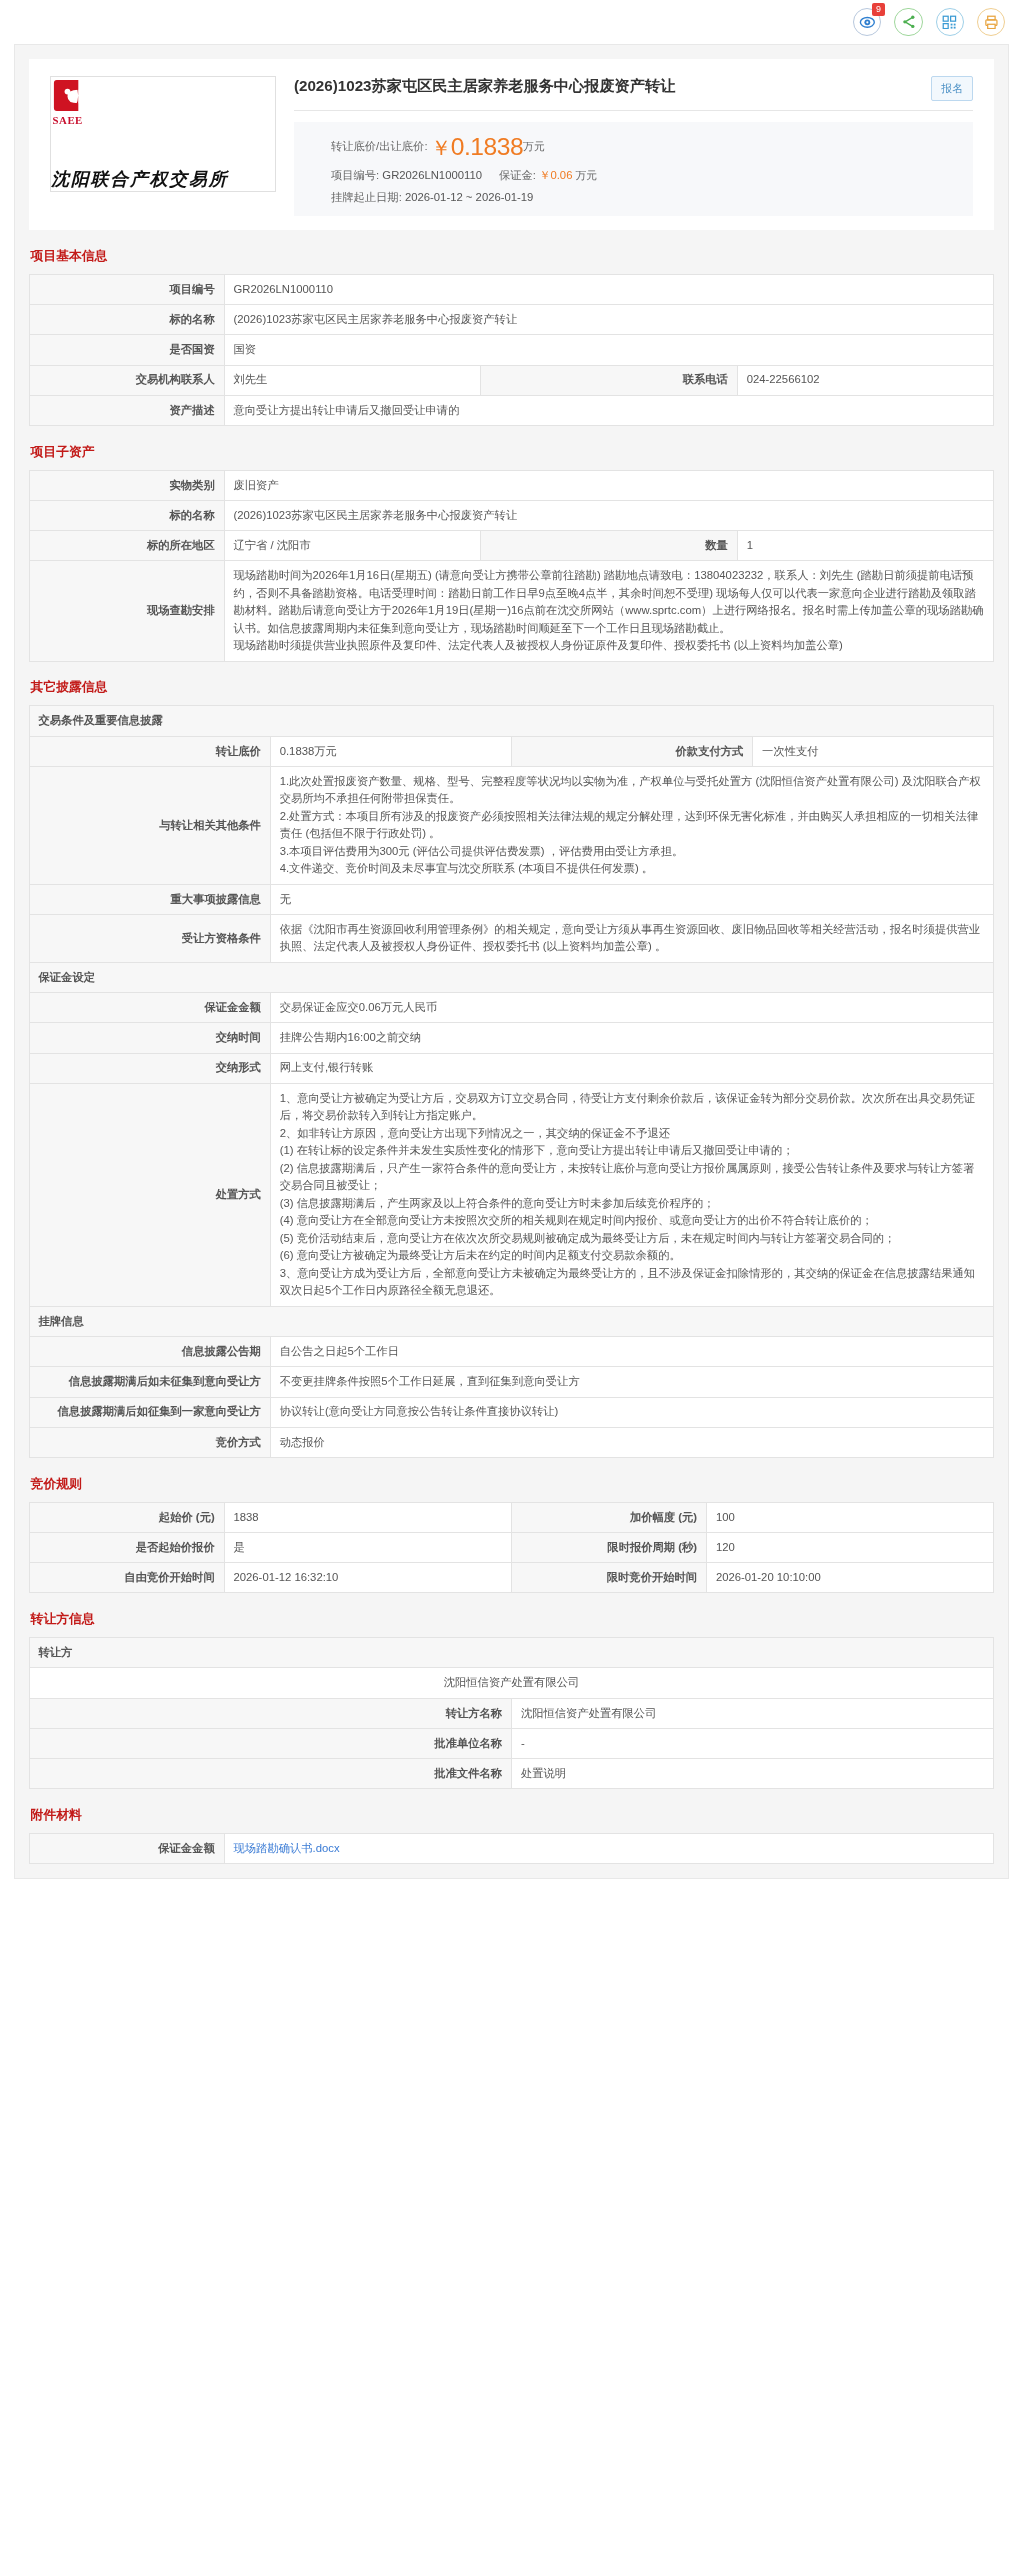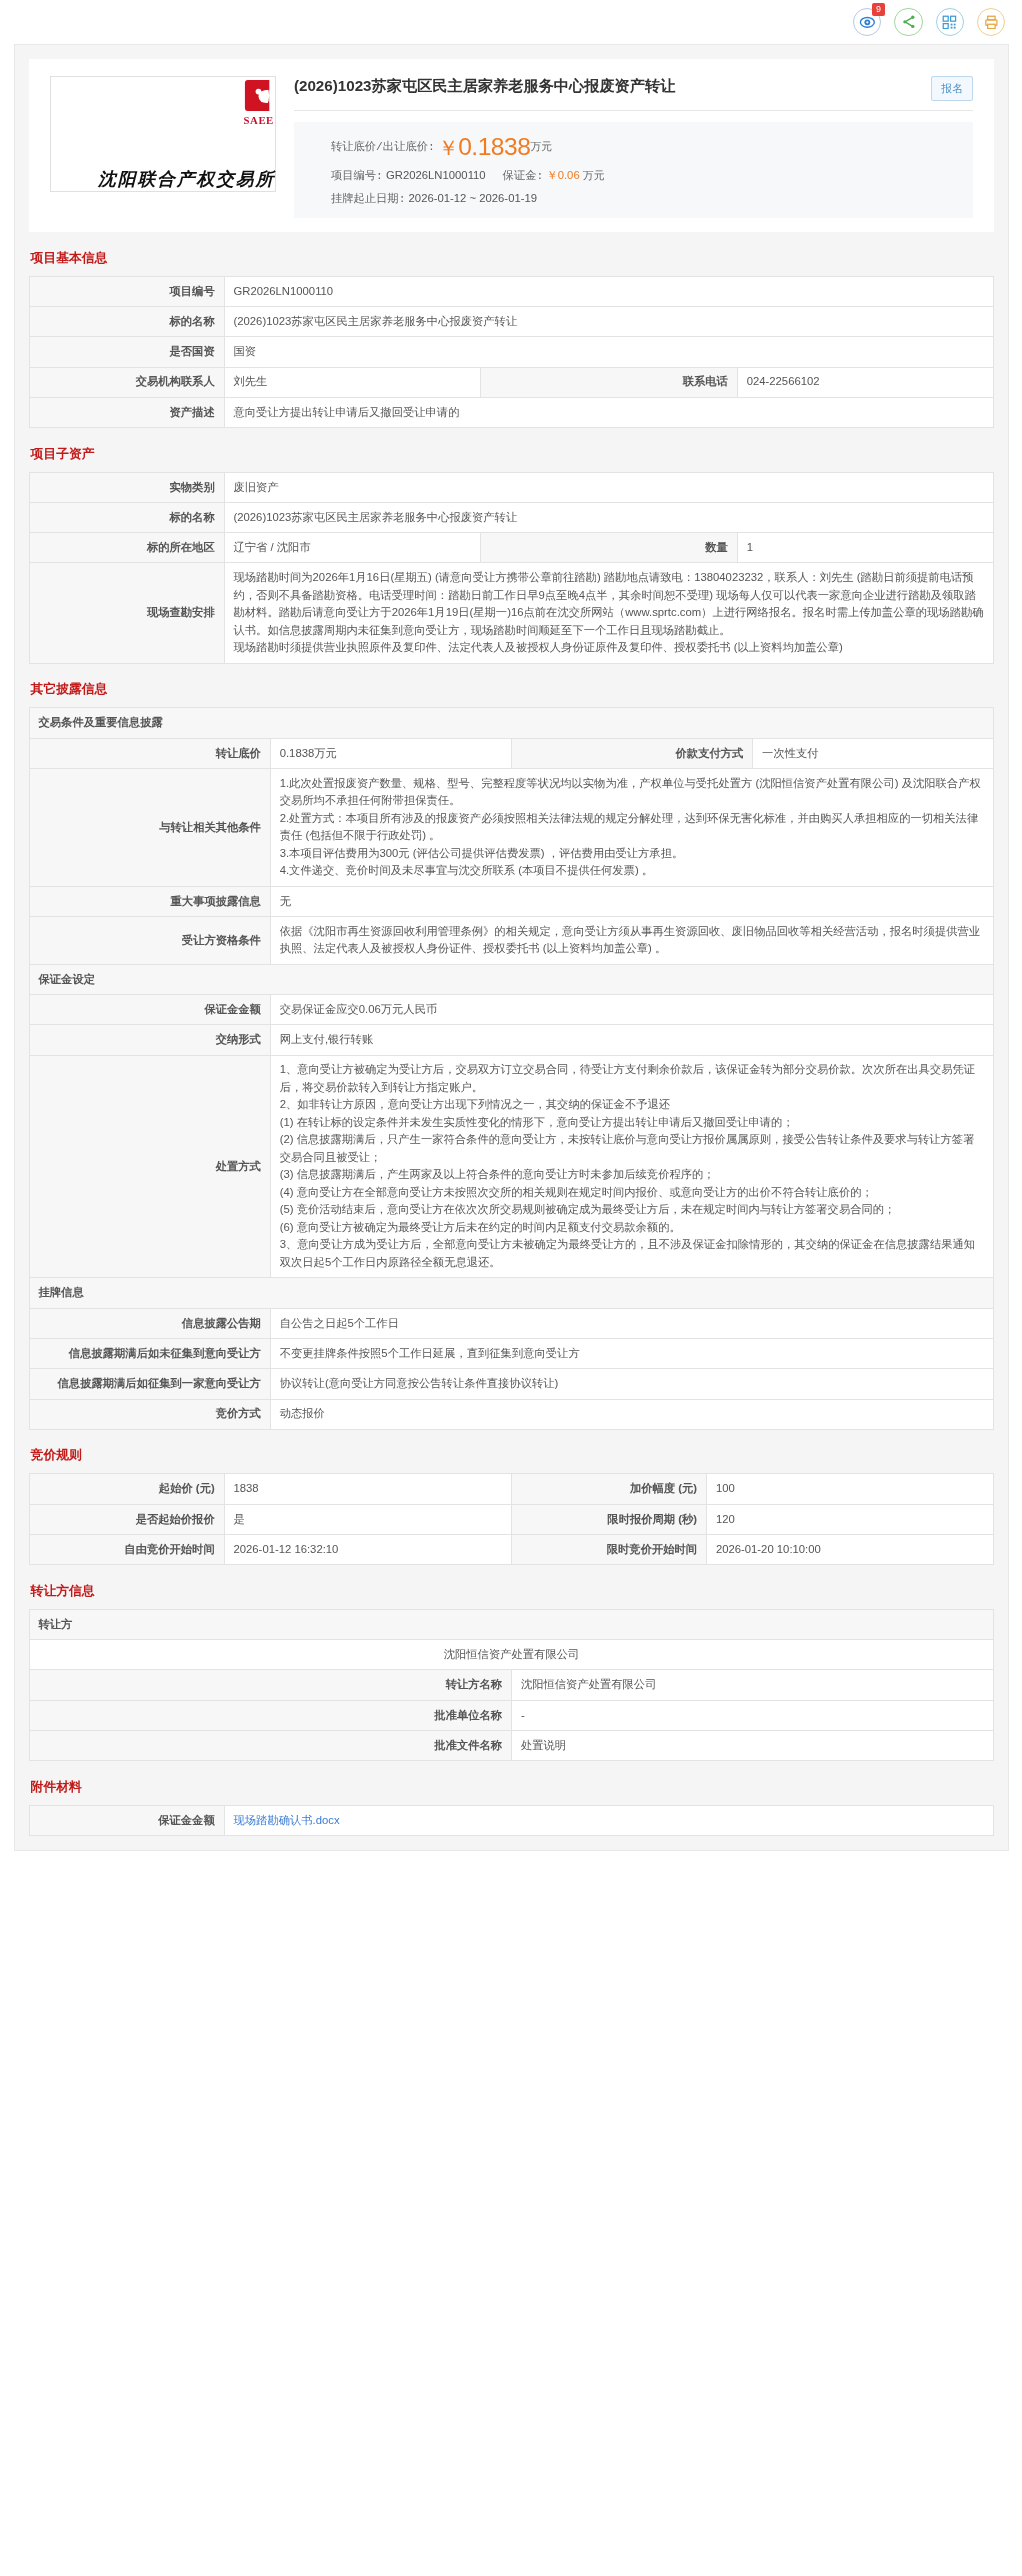--- a/index.html
+++ b/index.html
@@ -54,21 +54,21 @@
   .headcard {
     background:#fff;
     padding:17.7px 21.6px 13.8px 21.6px;
     display:flex;
     gap:17.7px;
   }
   .logobox {
     width:226px; height:116px;
     border:1px solid #e0e0e0;
     display:flex; flex-direction:column;
-    align-items:flex-end; justify-content:center;
+    align-items:flex-start; justify-content:center;
     flex:none;
     background:#fff;
     gap:28px;
   }
   .logomark { margin-bottom:3.9px; text-align:center; }
   .logomark svg { display:block; margin:0 auto; }
   .logo-saee {
     font-family:"Liberation Serif","DejaVu Serif",serif;
     font-weight:bold; font-size:10.8px; color:#c8102e;
     letter-spacing:0.5px; margin-top:1px;
@@ -99,21 +99,21 @@
     line-height:1.2;
     cursor:pointer;
   }
   .infobox {
     background:#f7f8fa;
     margin-top:10.8px;
     padding:12.8px 0 12.8px 37px;
   }
   .irow { font-size:11.3px; color:#555; margin-bottom:10.8px; line-height:1; }
   .irow:last-child { margin-bottom:0; }
-  .ilabel { color:#666;font-family:Liberation Mono, monospace; }
+  .ilabel { color:#666; }
   .bigprice {
     color:#f07b22; font-weight:normal;
     font-size:24.6px; vertical-align:middle;
     letter-spacing:-0.5px;
   }
   .bigprice .cur { font-size:20.7px; }
   .unit { color:#666; font-size:10.8px; }
   .orange { color:#f07b22; }
   .ispace { display:inline-block; width:13.8px; }
 
@@ -328,20 +328,24 @@
       </tr>
 
       <tr>
         <td class="ctr" colspan="4">保证金设定</td>
       </tr>
       <tr>
         <td class="lbl">保证金金额</td>
         <td class="val" colspan="3">交易保证金应交0.06万元人民币</td>
       </tr>
       <tr>
+        <td class="lbl">交纳时间</td>
+        <td class="val" colspan="3">挂牌公告期内16:00之前交纳</td>
+      </tr>
+      <tr>
         <td class="lbl">交纳形式</td>
         <td class="val" colspan="3">网上支付,银行转账</td>
       </tr>
       <tr>
         <td class="lbl">处置方式</td>
         <td class="val pre" colspan="3">1、意向受让方被确定为受让方后，交易双方订立交易合同，待受让方支付剩余价款后，该保证金转为部分交易价款。次次所在出具交易凭证后，将交易价款转入到转让方指定账户。
 2、如非转让方原因，意向受让方出现下列情况之一，其交纳的保证金不予退还
 (1) 在转让标的设定条件并未发生实质性变化的情形下，意向受让方提出转让申请后又撤回受让申请的；
 (2) 信息披露期满后，只产生一家符合条件的意向受让方，未按转让底价与意向受让方报价属属原则，接受公告转让条件及要求与转让方签署交易合同且被受让；
 (3) 信息披露期满后，产生两家及以上符合条件的意向受让方时未参加后续竞价程序的；

